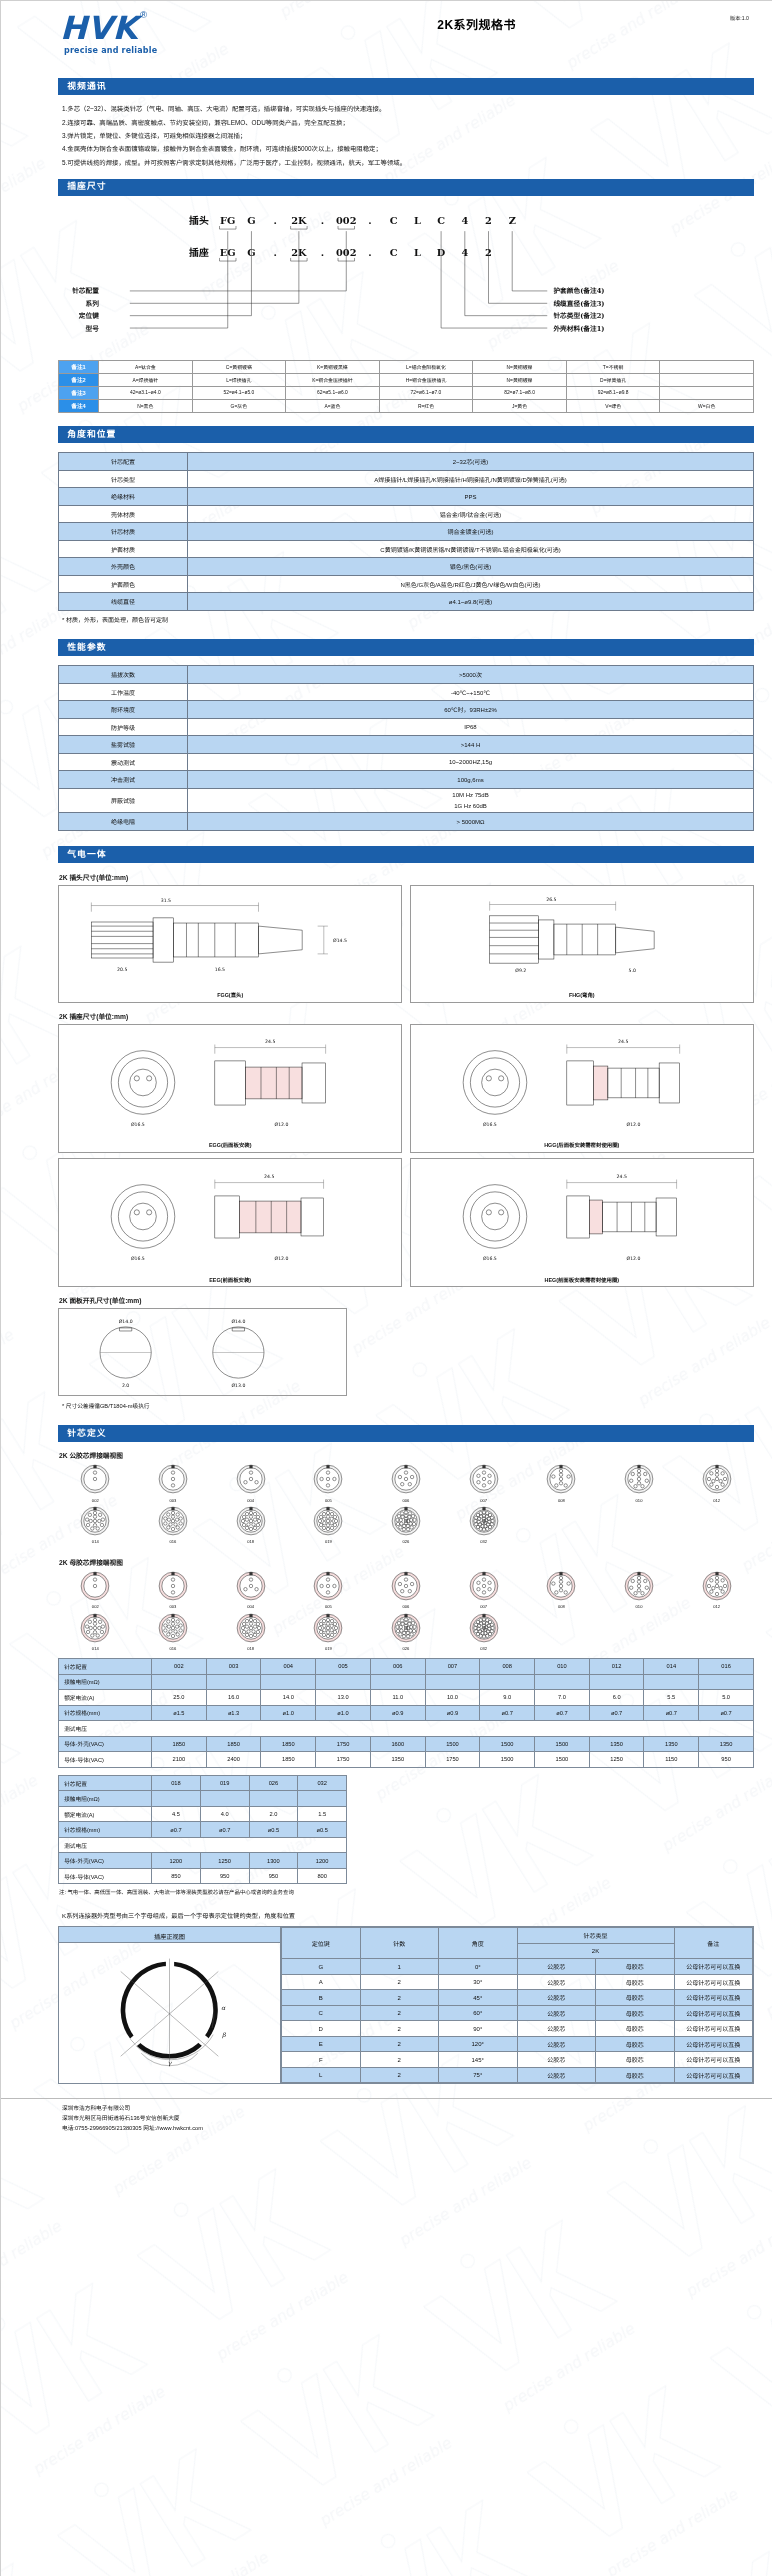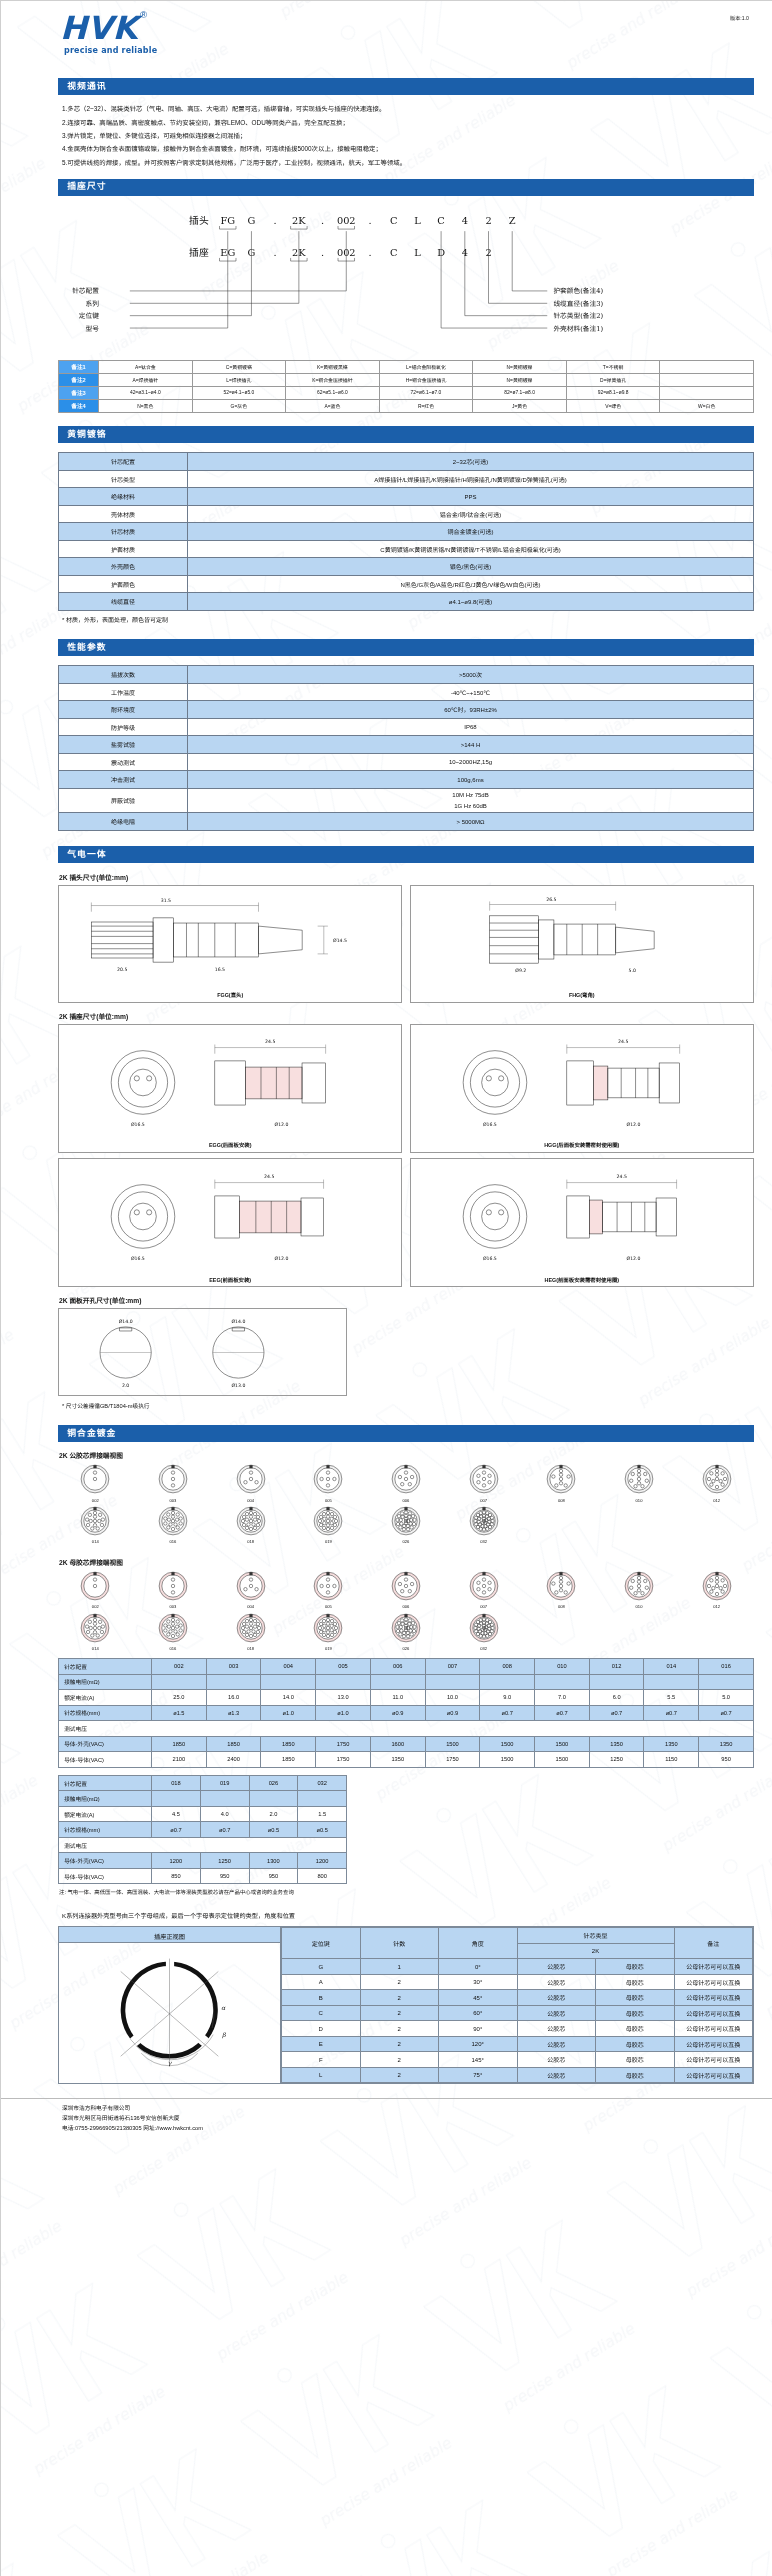--- a/index.html
+++ b/index.html
@@ -101,20 +101,21 @@
     line-height: 13.4px;
     color: #111;
   }
   .desc-list .li { white-space: nowrap; }
 
   
   .naming {
     position: relative;
     height: 155px;
     margin: 3.1px 0 0 0;
+    font-weight: bold;
   }
   .naming svg { display: block; }
 
   
   .notes-table {
     border-collapse: collapse;
     margin: 6.2px 0 0 57px;
     width: 696px;
     font-size: 4.9px;
     table-layout: fixed;
@@ -324,20 +325,21 @@
   </svg>
 
   <div class="content">
 
     <div class="header">
       <div class="logo-wrap">
         <div class="logo-text">HVK</div>
         <div class="logo-reg">®</div>
         <div class="logo-tag">precise and reliable</div>
       </div>
+      <div class="doc-title">2K系列规格书</div>
       <div class="doc-version">版本:1.0</div>
     </div>
 
     <div class="sec">
       <div class="bar">视频通讯</div>
       <div class="desc-list">
         <div class="li">1.多芯（2~32）、混装类针芯（气电、同轴、高压、大电流）配置可选，插绑音轴，可实现插头与插座的快速连接。</div>
         <div class="li">2.连接可靠、高端品质、高密度触点、节约安装空间，兼容LEMO、ODU等同类产品，完全互配互换；</div>
         <div class="li">3.弹片锁定，单键位、多键位选择，可避免相似连接器之间混插；</div>
         <div class="li">4.金属壳体为铜合金表面镀铬或镍，接触件为铜合金表面镀金，耐环境，可连续插拔5000次以上，接触电阻稳定；</div>
@@ -457,21 +459,21 @@
               <td>R=红色</td>
               <td>J=黄色</td>
               <td>V=绿色</td>
               <td>W=白色</td>
             </tr>
           </tbody>
       </table>
     </div>
 
     <div class="sec" style="margin-top:13.4px">
-      <div class="bar">黄铜镀铬</div>
+      <div class="bar">角度和位置</div>
       <table class="spec-table">
         <tbody id="spec-body">
             <tr class="sh">
               <td class="lbl">针芯配置</td>
               <td class="val">2~32芯(可选)</td>
             </tr>
             <tr>
               <td class="lbl">针芯类型</td>
               <td class="val">A焊接插针/L焊接插孔/K铜接插针/H铜接插孔/N黄铜镀镍/D弹簧插孔(可选)</td>
             </tr>
@@ -765,21 +767,21 @@
             <text x="350" y="26" text-anchor="middle">Ø14.0</text>
             <text x="130" y="152" text-anchor="middle">2.0</text>
             <text x="350" y="152" text-anchor="middle">Ø13.0</text>
           </g>
         </svg>
       </div>
       <div class="dim-foot">* 尺寸公差遵循GB/T1804-m级执行</div>
     </div>
 
     <div class="sec" style="margin-top:15.5px">
-      <div class="bar">铜合金镀金</div>
+      <div class="bar">针芯定义</div>
 
       <div class="dim-label">2K 公胶芯焊接端视图</div>
       <div class="pingrid" id="male-grid">
           <div class="pincell"><svg width="32" height="32" viewBox="0 0 60 60">
     <circle cx="30" cy="30" r="26" fill="#f2f2f2" stroke="#333" stroke-width="1"></circle>
     <circle cx="30" cy="30" r="21" fill="#fff" stroke="#333" stroke-width="1"></circle>
     <rect x="27" y="4" width="6" height="6" fill="#333"></rect>
     <circle cx="30" cy="30" r="3.2" fill="none" stroke="#333"></circle>
               <circle cx="30.0" cy="18.0" r="3.2" fill="none" stroke="#333"></circle>
   </svg><div class="cap">002</div></div>

